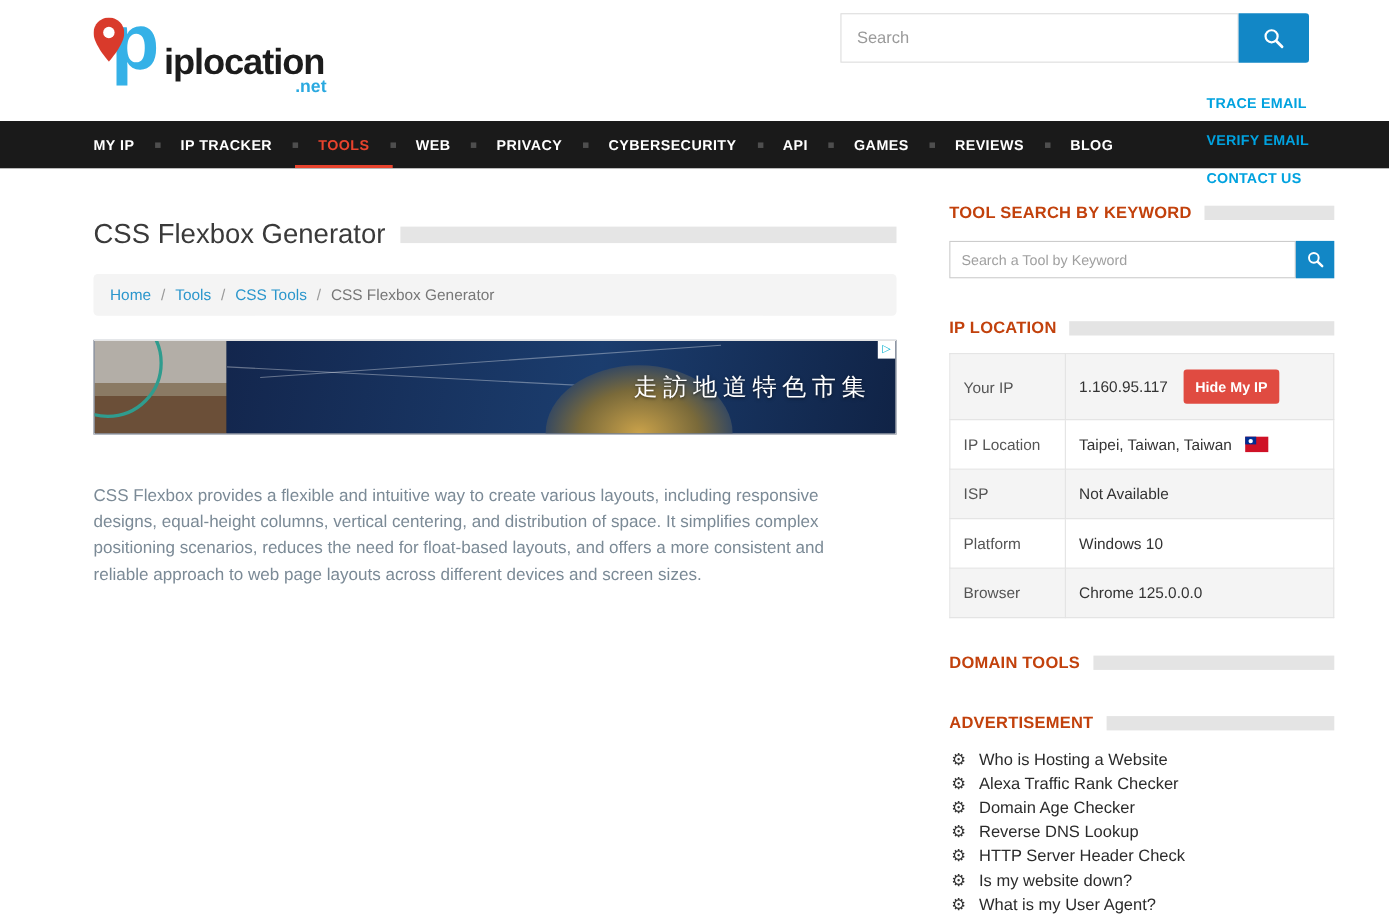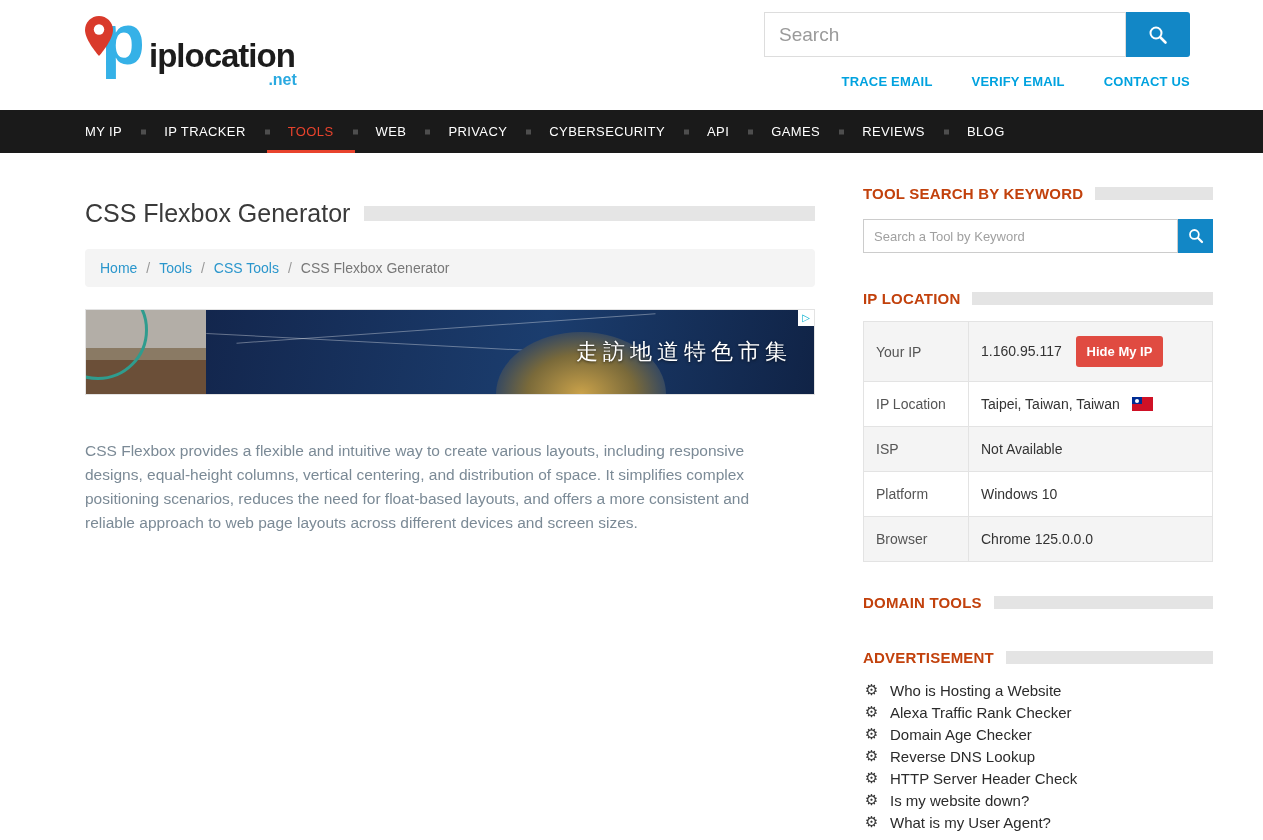--- a/index.html
+++ b/index.html
@@ -15,32 +15,32 @@
   .logo-big-p { position:absolute; left:16px; top:-16px; font-size:72px; font-weight:bold;
     color:#35b1e7; letter-spacing:-2px; }
   .logo-pin { position:absolute; left:0; top:2px; }
   .logo-word { position:relative; font-size:33px; font-weight:bold; color:#1c1c1c;
     letter-spacing:-1px; line-height:1; padding-bottom:14px; }
   .logo-net { position:absolute; right:-2px; bottom:-2px; font-size:16px; font-weight:bold;
     color:#2aa9e0; letter-spacing:0; }
   .header-right { display:flex; flex-direction:column; align-items:flex-end; margin-top:12px; }
   .search-row { display:flex; }
   .search-row input { width:362px; height:45px; border:1px solid #ddd; padding:0 14px;
-    font-size:19px; color:#000000; outline:none; font-family:"Liberation Sans",sans-serif; }
+    font-size:15px; color:#000000; outline:none; font-family:"Liberation Sans",sans-serif; }
   .search-row input::placeholder { color:#9a9a9a; }
   .search-btn { width:64px; height:45px; background:#1287c6; border:none; cursor:pointer;
     display:flex; align-items:center; justify-content:center; border-radius:0 3px 3px 0; }
-  .header-links { display:flex; gap:39px; margin-top:17px; }
+  .header-links { display:flex; gap:19px; margin-top:29px;flex-direction:column; }
   .header-links a { color:#00a2df; font-size:13px; font-weight:bold; letter-spacing:.2px; }
 
   
   .main-nav { background:#1a1a1a; height:43px; }
   .main-nav ul { list-style:none; display:flex; height:43px; padding-left:64px; }
   .main-nav li { position:relative; display:flex; align-items:center; padding:0 21px;
-    color:#fff; font-size:13px; font-weight:normal; letter-spacing:.4px; cursor:pointer; height:43px; }
+    color:#fff; font-size:13px; font-weight:bold; letter-spacing:.4px; cursor:pointer; height:43px; }
   .main-nav li::after { content:''; position:absolute; right:-3px; top:50%;
     transform:translateY(-50%); width:5px; height:5px; background:#4e4e4e; }
   .main-nav li:last-child::after { display:none; }
   .main-nav li.active { color:#e8432d; box-shadow:inset 0 -3px 0 #e8432d; }
 
   
   .page-main { display:flex; padding:32px 68px 0 85px; gap:48px; }
   .content-col { width:730px; flex:0 0 730px; }
   .sidebar-col { width:350px; flex:0 0 350px; }
 

